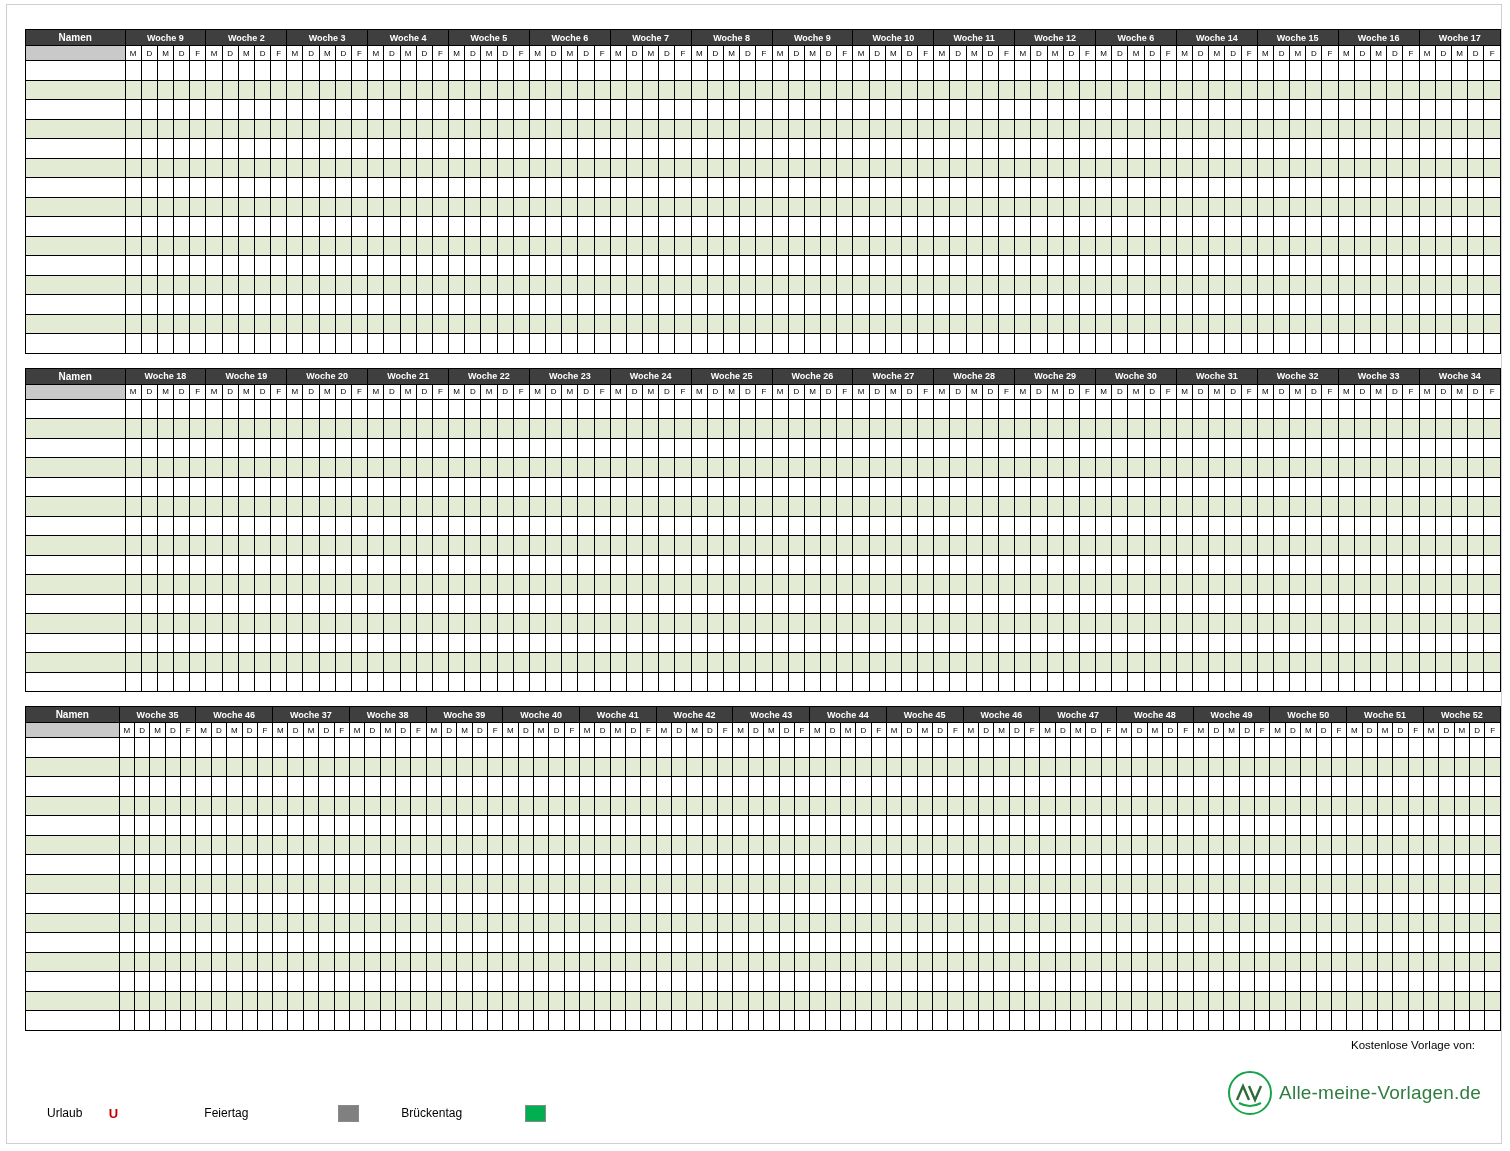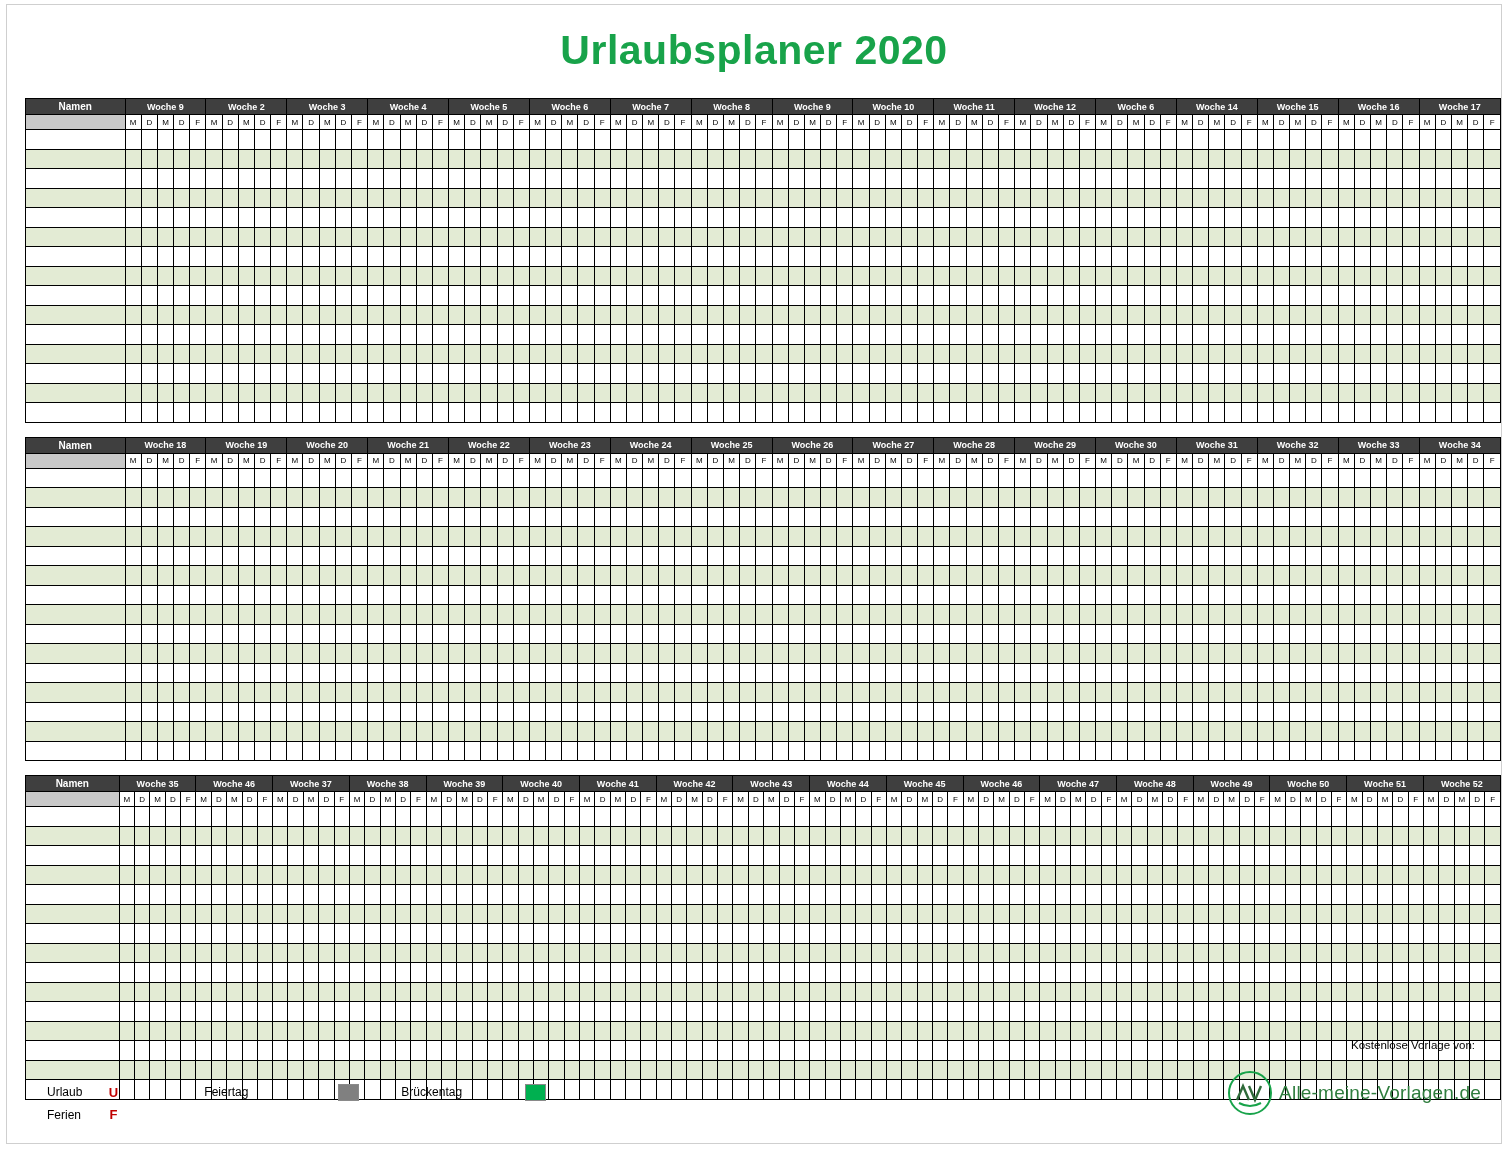--- a/index.html
+++ b/index.html
@@ -158,21 +158,20 @@
     color: #2f7d3e;
     font-size: 19px;
     letter-spacing: 0.2px;
   }
 </style>
 </head>
 <body>
 
 <div class="page">
 
-  <h1 class="title">Urlaubsplaner 2020</h1>
 
   <div class="block-wrap">
     <div id="blocks-container">
         <table class="grid" style="margin-bottom: 14px;">
           <colgroup>
             <col style="width: 100px;">
             <col style="width: 15.4px;">
             <col style="width: 15.4px;">
             <col style="width: 15.4px;">
             <col style="width: 15.4px;">
@@ -4828,29 +4827,20 @@
     <table>
       <tbody id="legend-body">
           <tr>
             <td class="lbl">Urlaub</td>
             <td class="code" style="color: rgb(192, 0, 0);">U</td>
             <td class="gap"></td>
             <td class="lbl" style="min-width: 120px;">Feiertag</td>
             <td style="padding-right: 42px;"><span class="swatch" style="background: rgb(128, 128, 128);"></span></td>
             <td class="lbl" style="min-width: 110px;">Brückentag</td>
             <td><span class="swatch" style="background: rgb(0, 176, 80);"></span></td>
-          </tr>
-          <tr>
-            <td class="lbl">Ferien</td>
-            <td class="code" style="color: rgb(192, 0, 0);">F</td>
-            <td class="gap"></td>
-            <td class="lbl" style="min-width: 120px;"></td>
-            <td style="padding-right: 42px;"></td>
-            <td class="lbl" style="min-width: 110px;"></td>
-            <td></td>
           </tr>
         </tbody>
     </table>
   </div>
 
   <div class="footer-credit">Kostenlose Vorlage von:</div>
 
   <div class="logo-wrap">
     <div class="logo-mark">
       <svg width="34" height="34" viewBox="0 0 34 34" aria-hidden="true">

